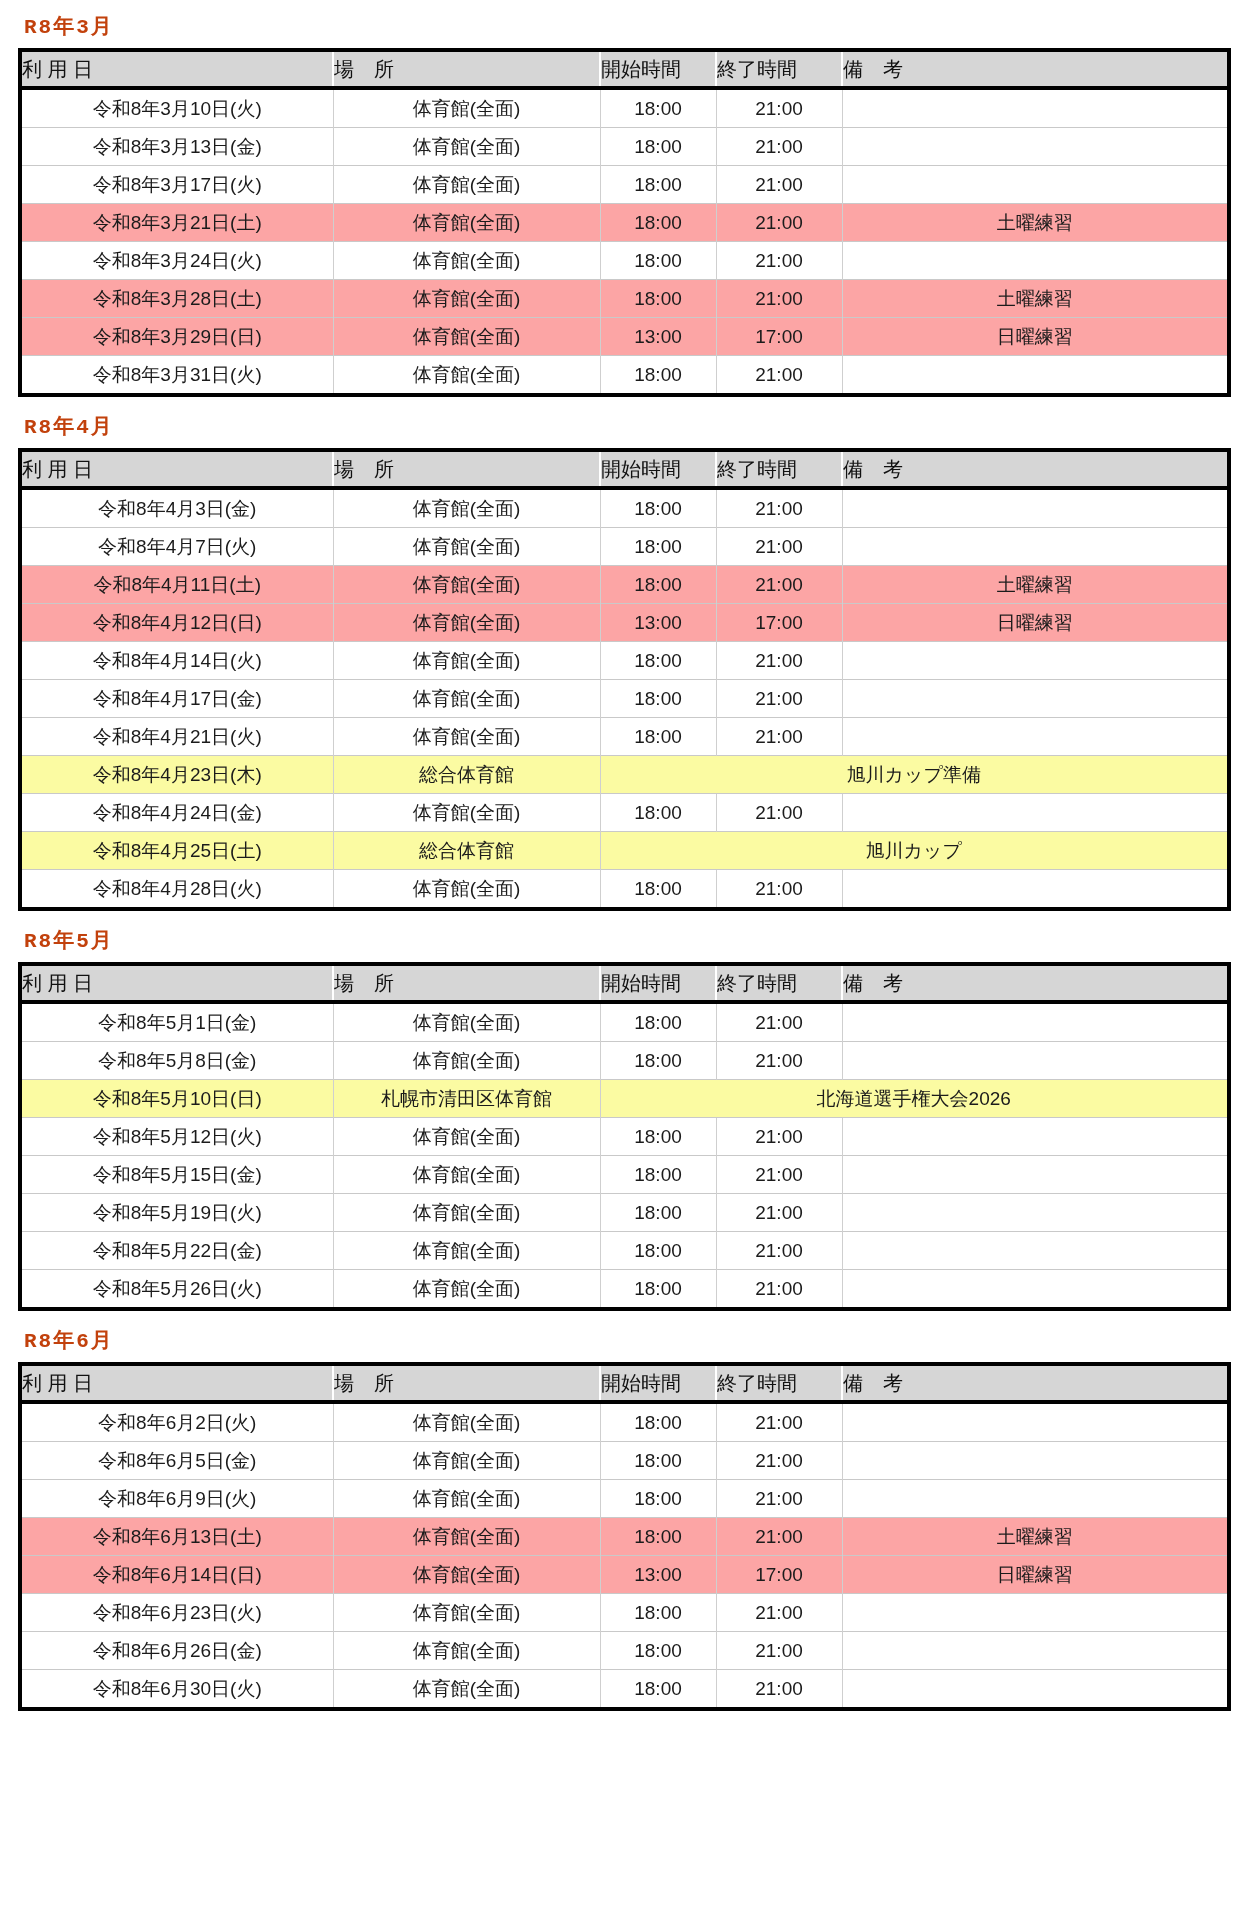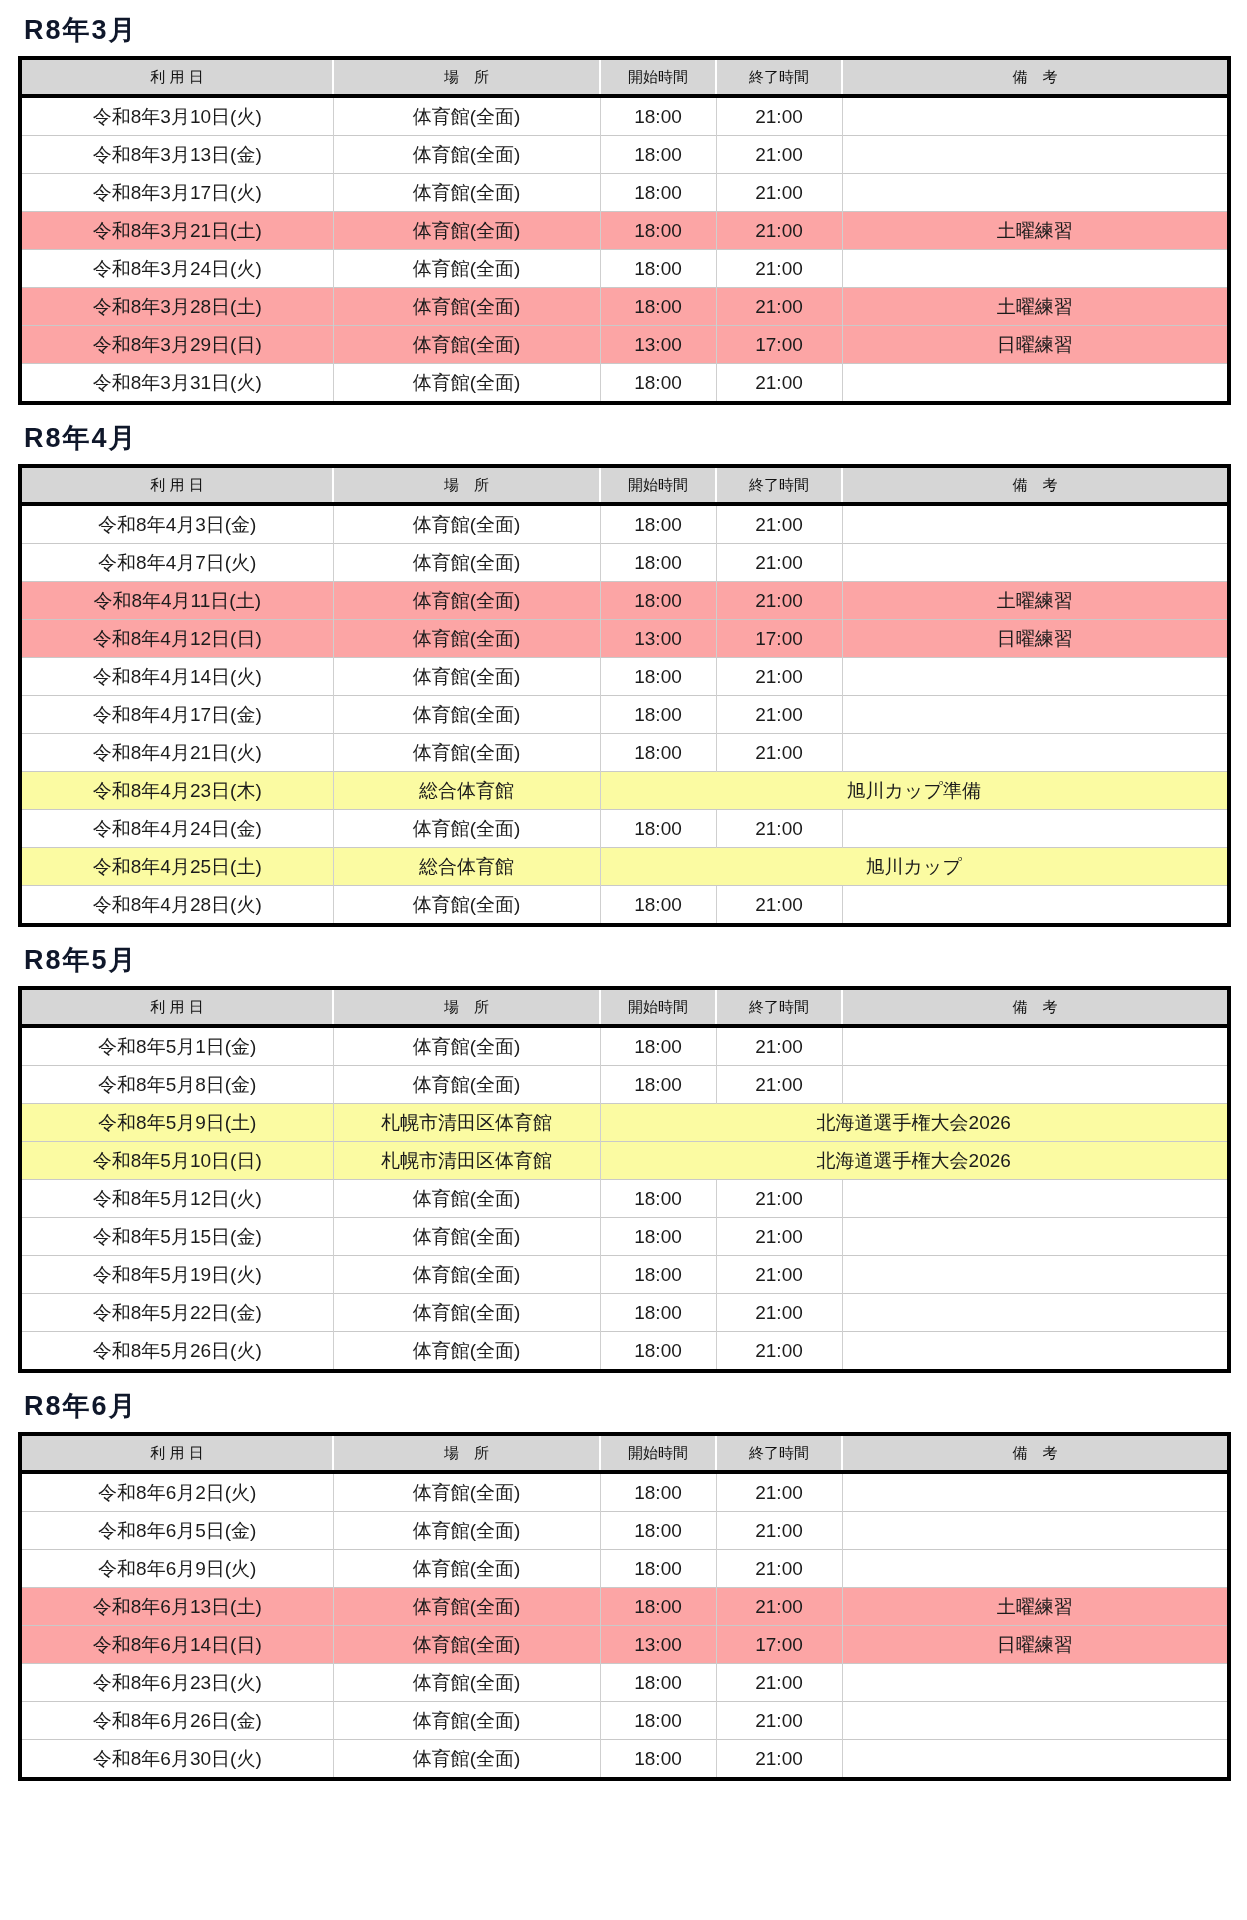--- a/index.html
+++ b/index.html
@@ -10,47 +10,48 @@
   body {
     width: 1247px;
     height: 1920px;
     box-sizing: border-box;
     padding: 6px 18px 0 18px;
     font-family: "Liberation Sans", "DejaVu Sans", sans-serif;
     color: #1b1b1b;
   }
   .month-section { margin: 0; }
   .month-title {
-    font-size: 27px;
+    font-size: 21px;
     font-weight: bold;
     letter-spacing: 2px;
-    color: #0f172a;
+    color: #c2410c;
     margin: 15px 0 8px 6px;
+    font-family: Liberation Mono, monospace;
   }
   .month-section:first-of-type .month-title { margin-top: 6px; }
 
   table.schedule {
     border-collapse: collapse;
     table-layout: fixed;
     width: 1209px;
     border: 4px solid #000;
     background: #fff;
   }
   col.c-date  { width: 313px; }
   col.c-place { width: 267px; }
   col.c-start { width: 116px; }
   col.c-end   { width: 126px; }
   col.c-note  { width: 387px; }
 
   thead th {
     background: #d6d6d6;
     height: 34px;
-    font-size: 15px;
+    font-size: 20px;
     font-weight: normal;
-    text-align: center;
+    text-align: left;
     vertical-align: middle;
     color: #111;
     border-bottom: 4px solid #000;
     border-left: 2px solid #fff;
     padding: 0;
     white-space: pre;
   }
   thead th:first-child { border-left: none; }
 
   tbody td {
@@ -277,25 +278,20 @@
             <td></td>
           </tr>
           <tr class="">
             <td>令和8年5月8日(金)</td>
             <td>体育館(全面)</td>
             <td>18:00</td>
             <td>21:00</td>
             <td></td>
           </tr>
           <tr class="row-yellow">
-            <td>令和8年5月9日(土)</td>
-            <td>札幌市清田区体育館</td>
-            <td colspan="3">北海道選手権大会2026</td>
-          </tr>
-          <tr class="row-yellow">
             <td>令和8年5月10日(日)</td>
             <td>札幌市清田区体育館</td>
             <td colspan="3">北海道選手権大会2026</td>
           </tr>
           <tr class="">
             <td>令和8年5月12日(火)</td>
             <td>体育館(全面)</td>
             <td>18:00</td>
             <td>21:00</td>
             <td></td>

